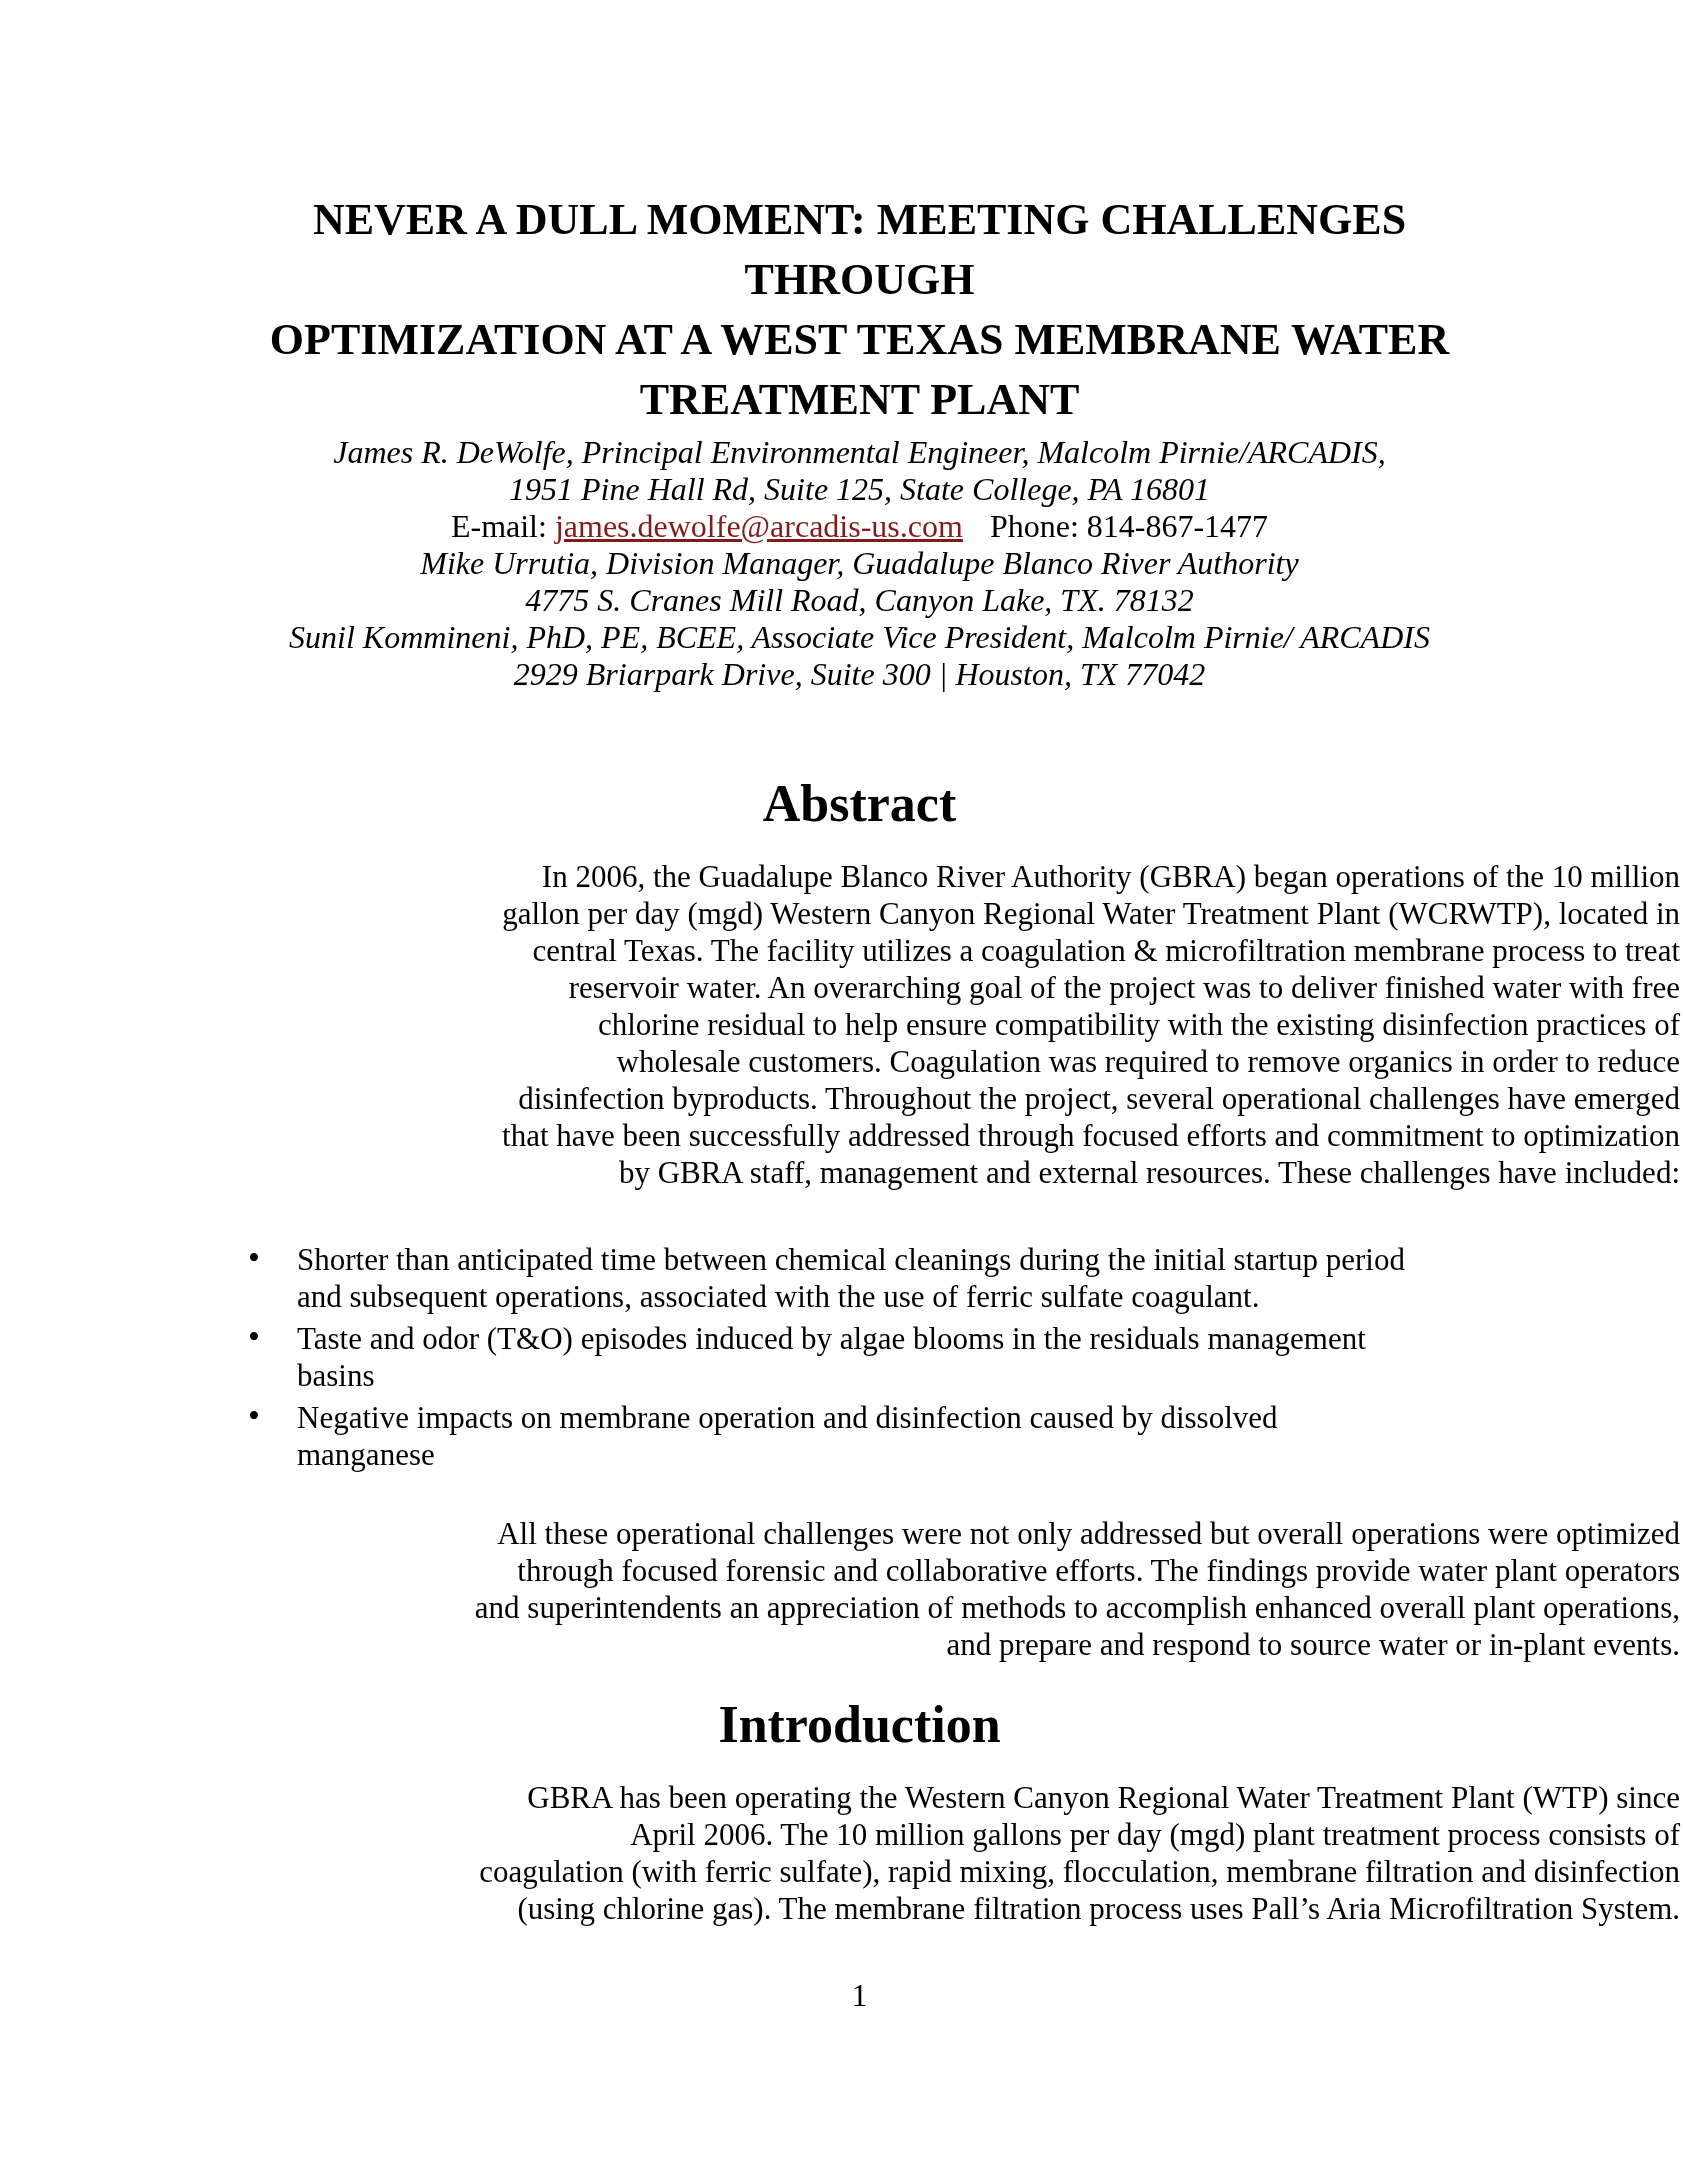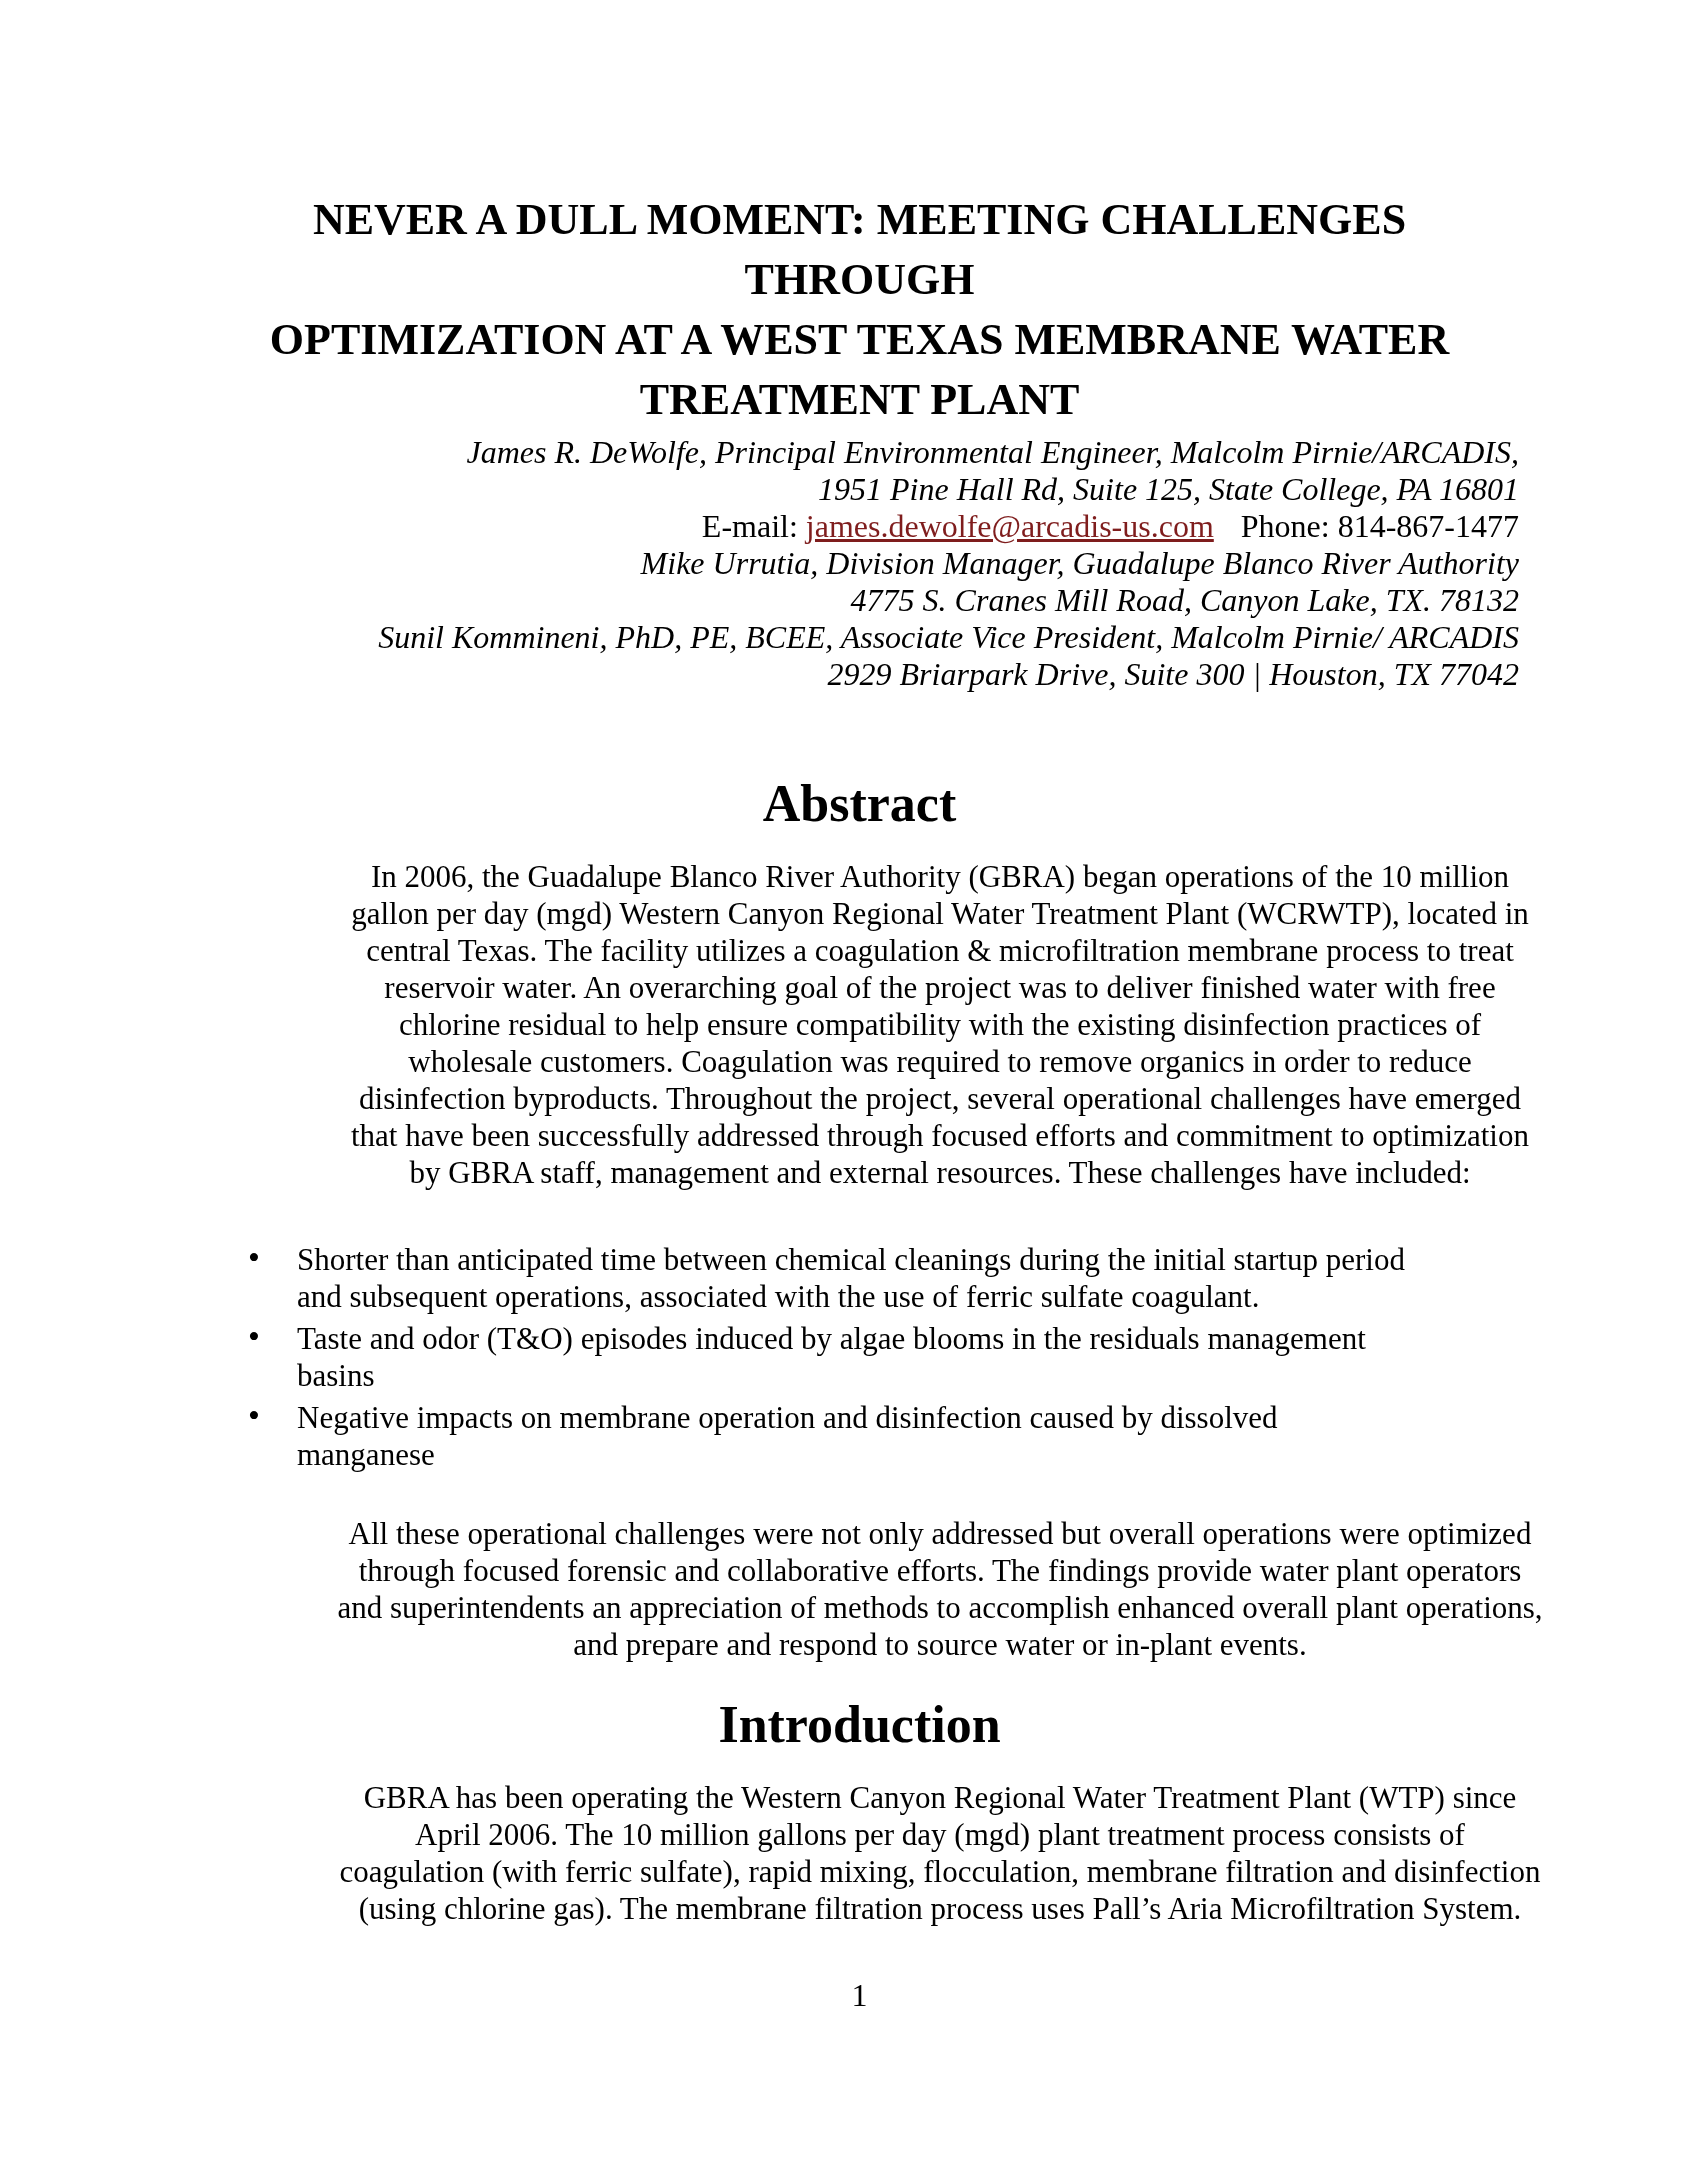--- a/index.html
+++ b/index.html
@@ -30,21 +30,21 @@
     text-align: center;
     white-space: pre-line;
   }
   .authors {
     margin-top: 4px;
   }
   .authors p {
     margin: 0;
     font-size: 32px;
     line-height: 37px;
-    text-align: right;
+    text-align: center;
     font-style: italic;
   }
   .authors p.contact {
     font-style: normal;
   }
   .email-link {
     color: #7f1d1d;
     text-decoration: underline;
     cursor: pointer;
   }
@@ -59,21 +59,21 @@
     text-align: center;
   }
   h2.intro-heading {
     margin-top: 38px;
   }
   .body-par {
     margin: 30px 0 0 0;
     width: 1480px;
     font-size: 31px;
     line-height: 37px;
-    text-align: center;
+    text-align: right;
     white-space: pre-line;
   }
   .par-2 {
     margin-top: 42px;
   }
   ul.bullet-list {
     list-style: none;
     margin: 50px 0 0 0;
     padding: 0;
     width: 1480px;

